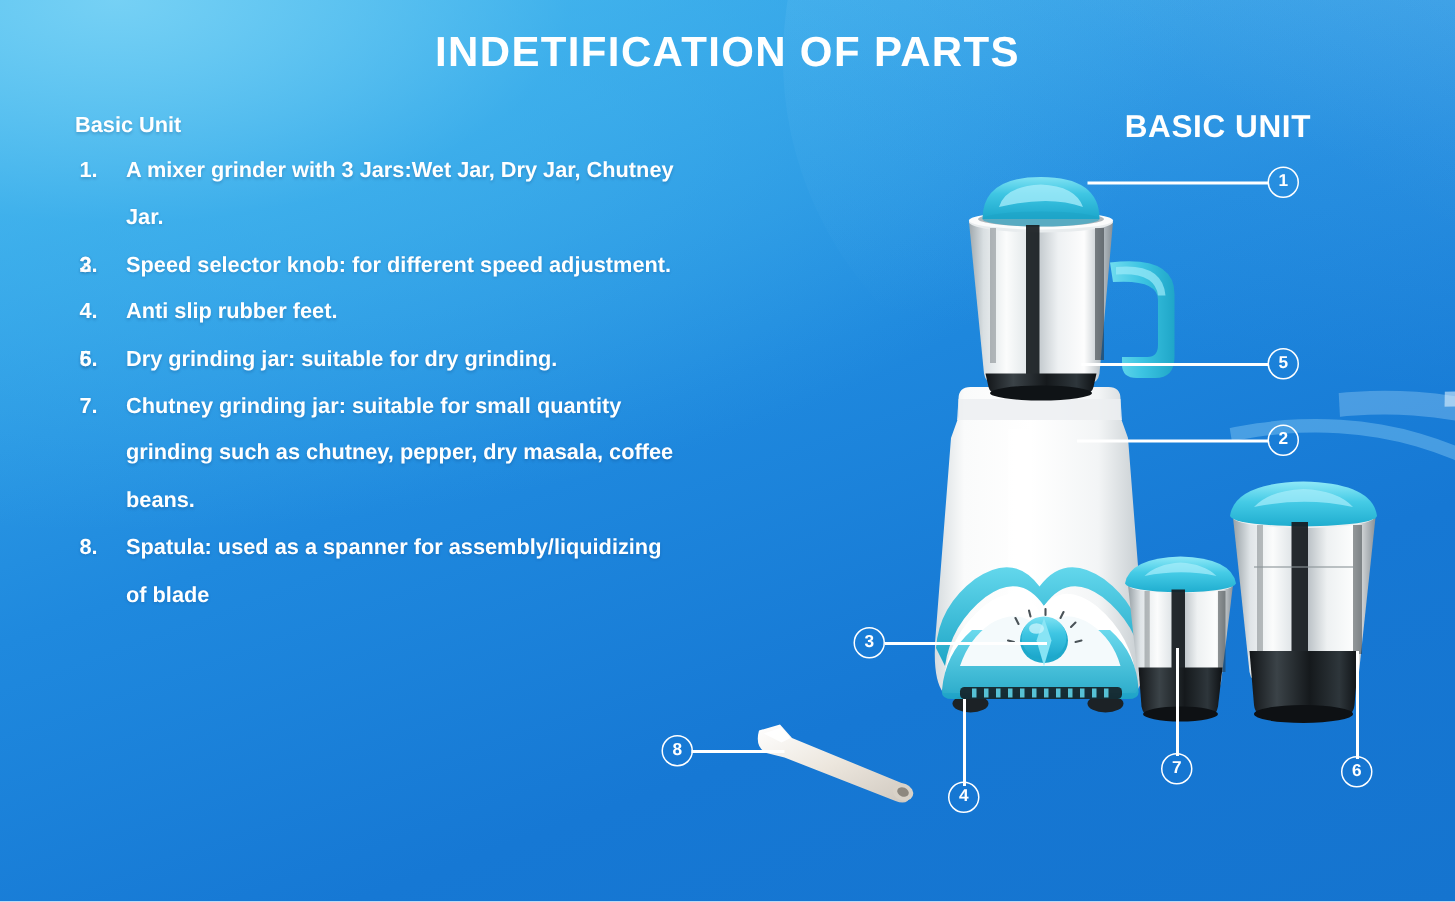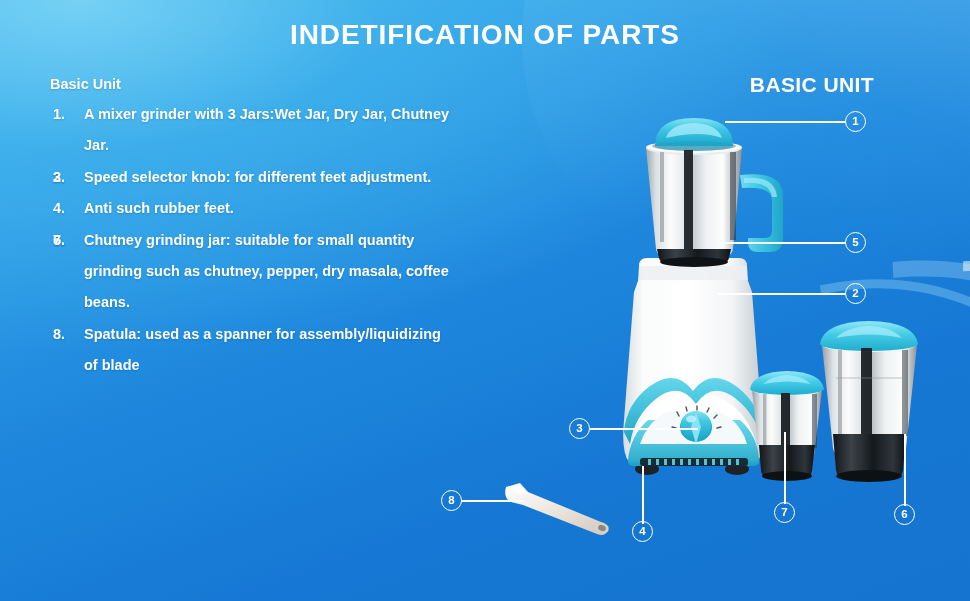--- a/index.html
+++ b/index.html
@@ -311,31 +311,32 @@
     <ol class="parts">
       <li>
         <span class="num">1.</span>
         <span>A mixer grinder with 3 Jars:Wet Jar, Dry Jar, Chutney Jar.</span>
       </li>
       <li>
         <span class="num">2.</span>
       </li>
       <li>
         <span class="num">3.</span>
-        <span>Speed selector knob: for different feet adjustment.</span>
+        <span>Speed selector knob: for different speed adjustment.</span>
       </li>
       <li>
         <span class="num">4.</span>
-        <span>Anti such rubber feet.</span>
+        <span>Anti slip rubber feet.</span>
       </li>
       <li>
         <span class="num">5.</span>
       </li>
       <li>
         <span class="num">6.</span>
+        <span>Dry grinding jar: suitable for dry grinding.</span>
       </li>
       <li>
         <span class="num">7.</span>
         <span>Chutney grinding jar: suitable for small quantity grinding such as chutney, pepper, dry masala, coffee beans.</span>
       </li>
       <li>
         <span class="num">8.</span>
         <span>Spatula: used as a spanner for assembly/liquidizing of blade</span>
       </li>
     </ol>

